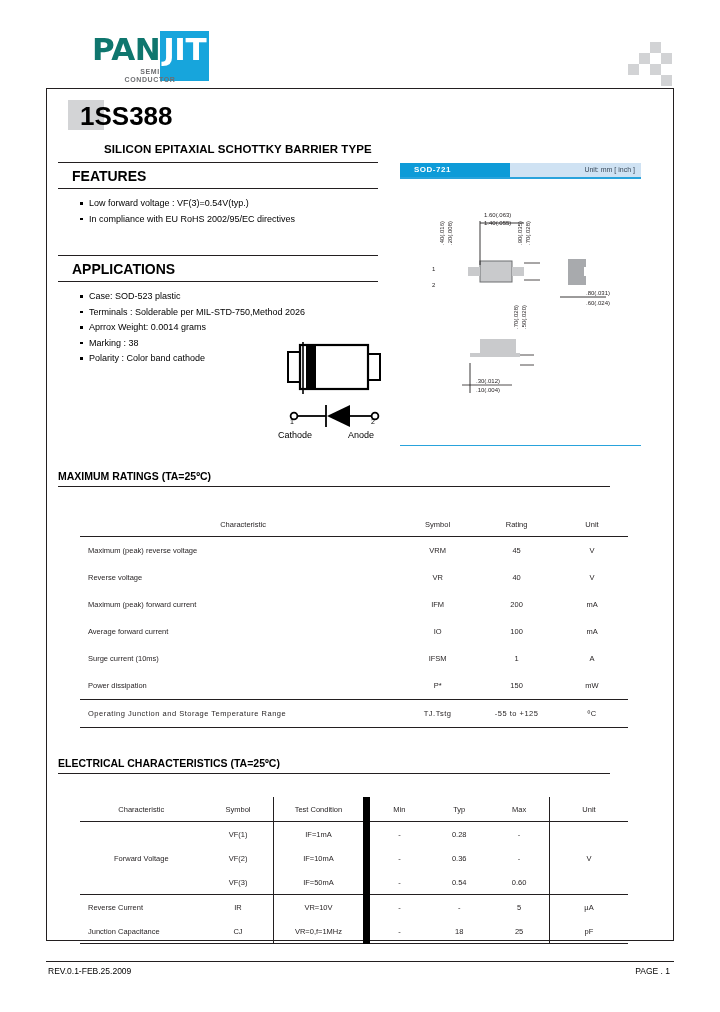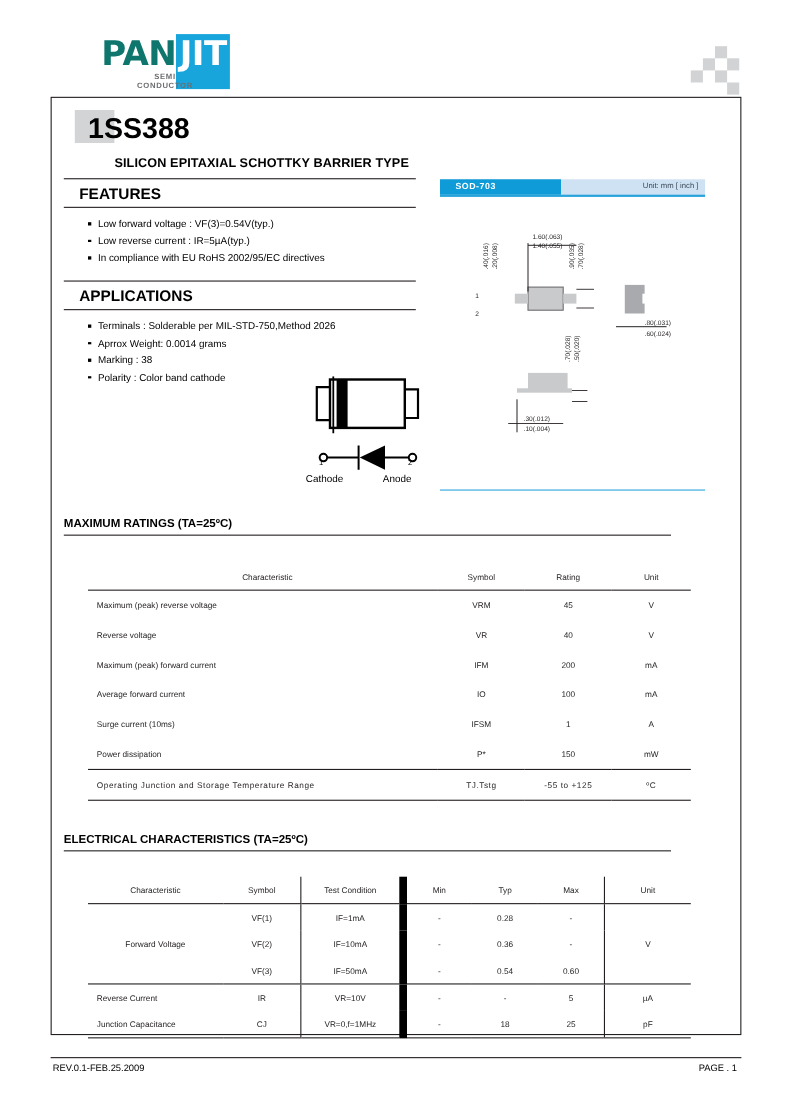--- a/index.html
+++ b/index.html
@@ -321,30 +321,30 @@
 <div id="title-highlight"></div>
 <div id="part-number">1SS388</div>
 <div id="subtitle">SILICON EPITAXIAL SCHOTTKY BARRIER TYPE</div>
 
 <div class="sec-box" id="features-box">
   <div class="sec-rule"></div>
   <div class="sec-head">FEATURES</div>
   <div class="sec-rule"></div>
   <ul class="bullets">
     <li>Low forward voltage : VF(3)=0.54V(typ.)</li>
-    <li>Low reverse current : IR=5µA(typ.)</li>
     <li>In compliance with EU RoHS 2002/95/EC directives</li>
   </ul>
 </div>
 
 <div class="sec-box" id="applications-box">
   <div class="sec-rule"></div>
   <div class="sec-head">APPLICATIONS</div>
   <div class="sec-rule"></div>
   <ul class="bullets">
+    <li>Case: SOD-523 plastic</li>
     <li>Terminals : Solderable per MIL-STD-750,Method 2026</li>
     <li>Aprrox Weight: 0.0014 grams</li>
     <li>Marking : 38</li>
     <li>Polarity : Color band cathode</li>
   </ul>
 </div>
 
 <svg id="diode-drawing" viewBox="0 0 104 52">
   <rect x="18" y="3" width="68" height="44" fill="none" stroke="#000" stroke-width="2.2"></rect>
   <rect x="24" y="3" width="10" height="44" fill="#000"></rect>
@@ -362,21 +362,21 @@
   <circle cx="89" cy="18" r="3.4" fill="none" stroke="#000" stroke-width="1.8"></circle>
 </svg>
 <div class="pin-label" style="left:290px; top:418px; font-size:7px;">1</div>
 <div class="pin-label" style="left:371px; top:418px; font-size:7px;">2</div>
 <div class="pin-label" style="left:278px; top:430px;">Cathode</div>
 <div class="pin-label" style="left:348px; top:430px;">Anode</div>
 
 <div id="pkg-panel">
   <div id="pkg-head">
     <div id="pkg-head-tab"></div>
-    <div id="pkg-head-label">SOD-703</div>
+    <div id="pkg-head-label">SOD-721</div>
     <div id="pkg-unit-label">Unit: mm [ inch ]</div>
   </div>
 
   <svg id="pkg-draw" viewBox="0 0 241 260">
 
     <rect x="80" y="82" width="32" height="21" fill="#c9cacc" stroke="#6d6e71" stroke-width="1"></rect>
     <rect x="68" y="88" width="12" height="9" fill="#c9cacc"></rect>
     <rect x="112" y="88" width="12" height="9" fill="#c9cacc"></rect>
 
     <line x1="80" y1="42" x2="80" y2="86" stroke="#231f20" stroke-width="0.9"></line>

